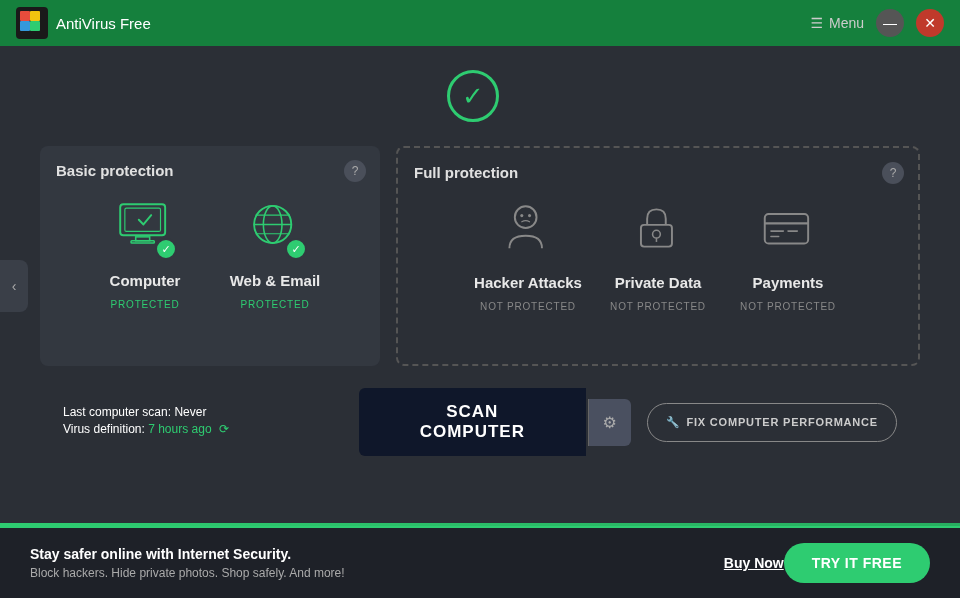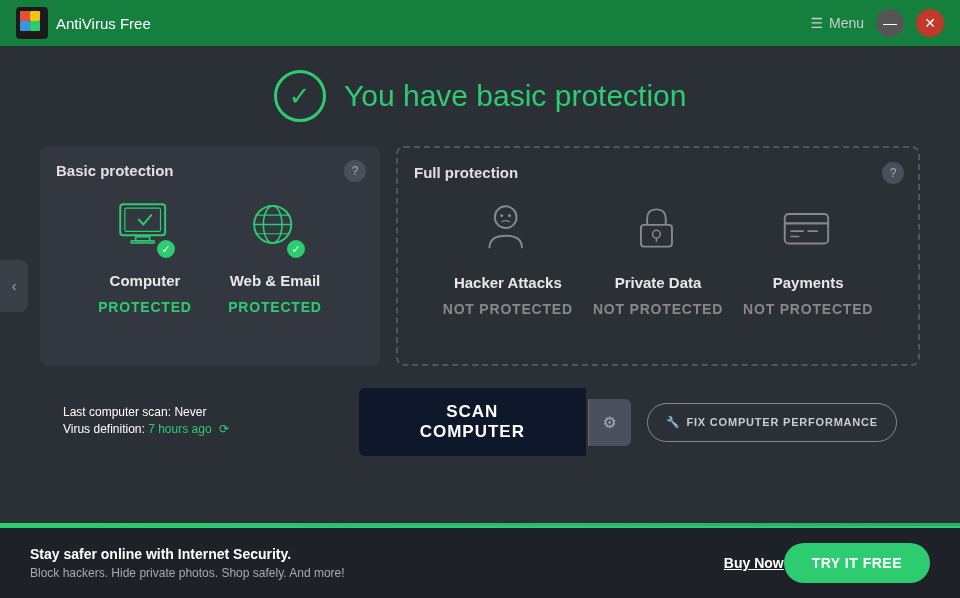--- a/index.html
+++ b/index.html
@@ -207,22 +207,22 @@
       color: #fff;
     }
 
     .item-label {
       font-size: 15px;
       font-weight: 600;
       color: #e8e8e8;
       text-align: center;
     }
     .item-status-text {
-      font-size: 14px;
-      font-weight: 700;
+      font-size: 10px;
+      font-weight: 400;
       letter-spacing: 0.8px;
       text-align: left;
     }
     .status-protected { color: #2ecc71; }
     .status-unprotected { color: #888; }
 
     
     .icon-svg {
       width: 62px;
       height: 62px;
@@ -389,21 +389,20 @@
 <div class="main-content">
 
   <div class="sidebar-toggle">
     <span>‹</span>
   </div>
 
   <div class="status-header">
     <span class="status-circle">
       <span class="status-check">✓</span>
     </span>
-    <span class="status-text">You have basic protection</span>
   </div>
 
   <div class="panels-row">
 
     <div class="panel panel-basic">
       <span class="panel-title">Basic protection</span>
       <div class="panel-help">?</div>
 
       <div class="protection-items">
 

